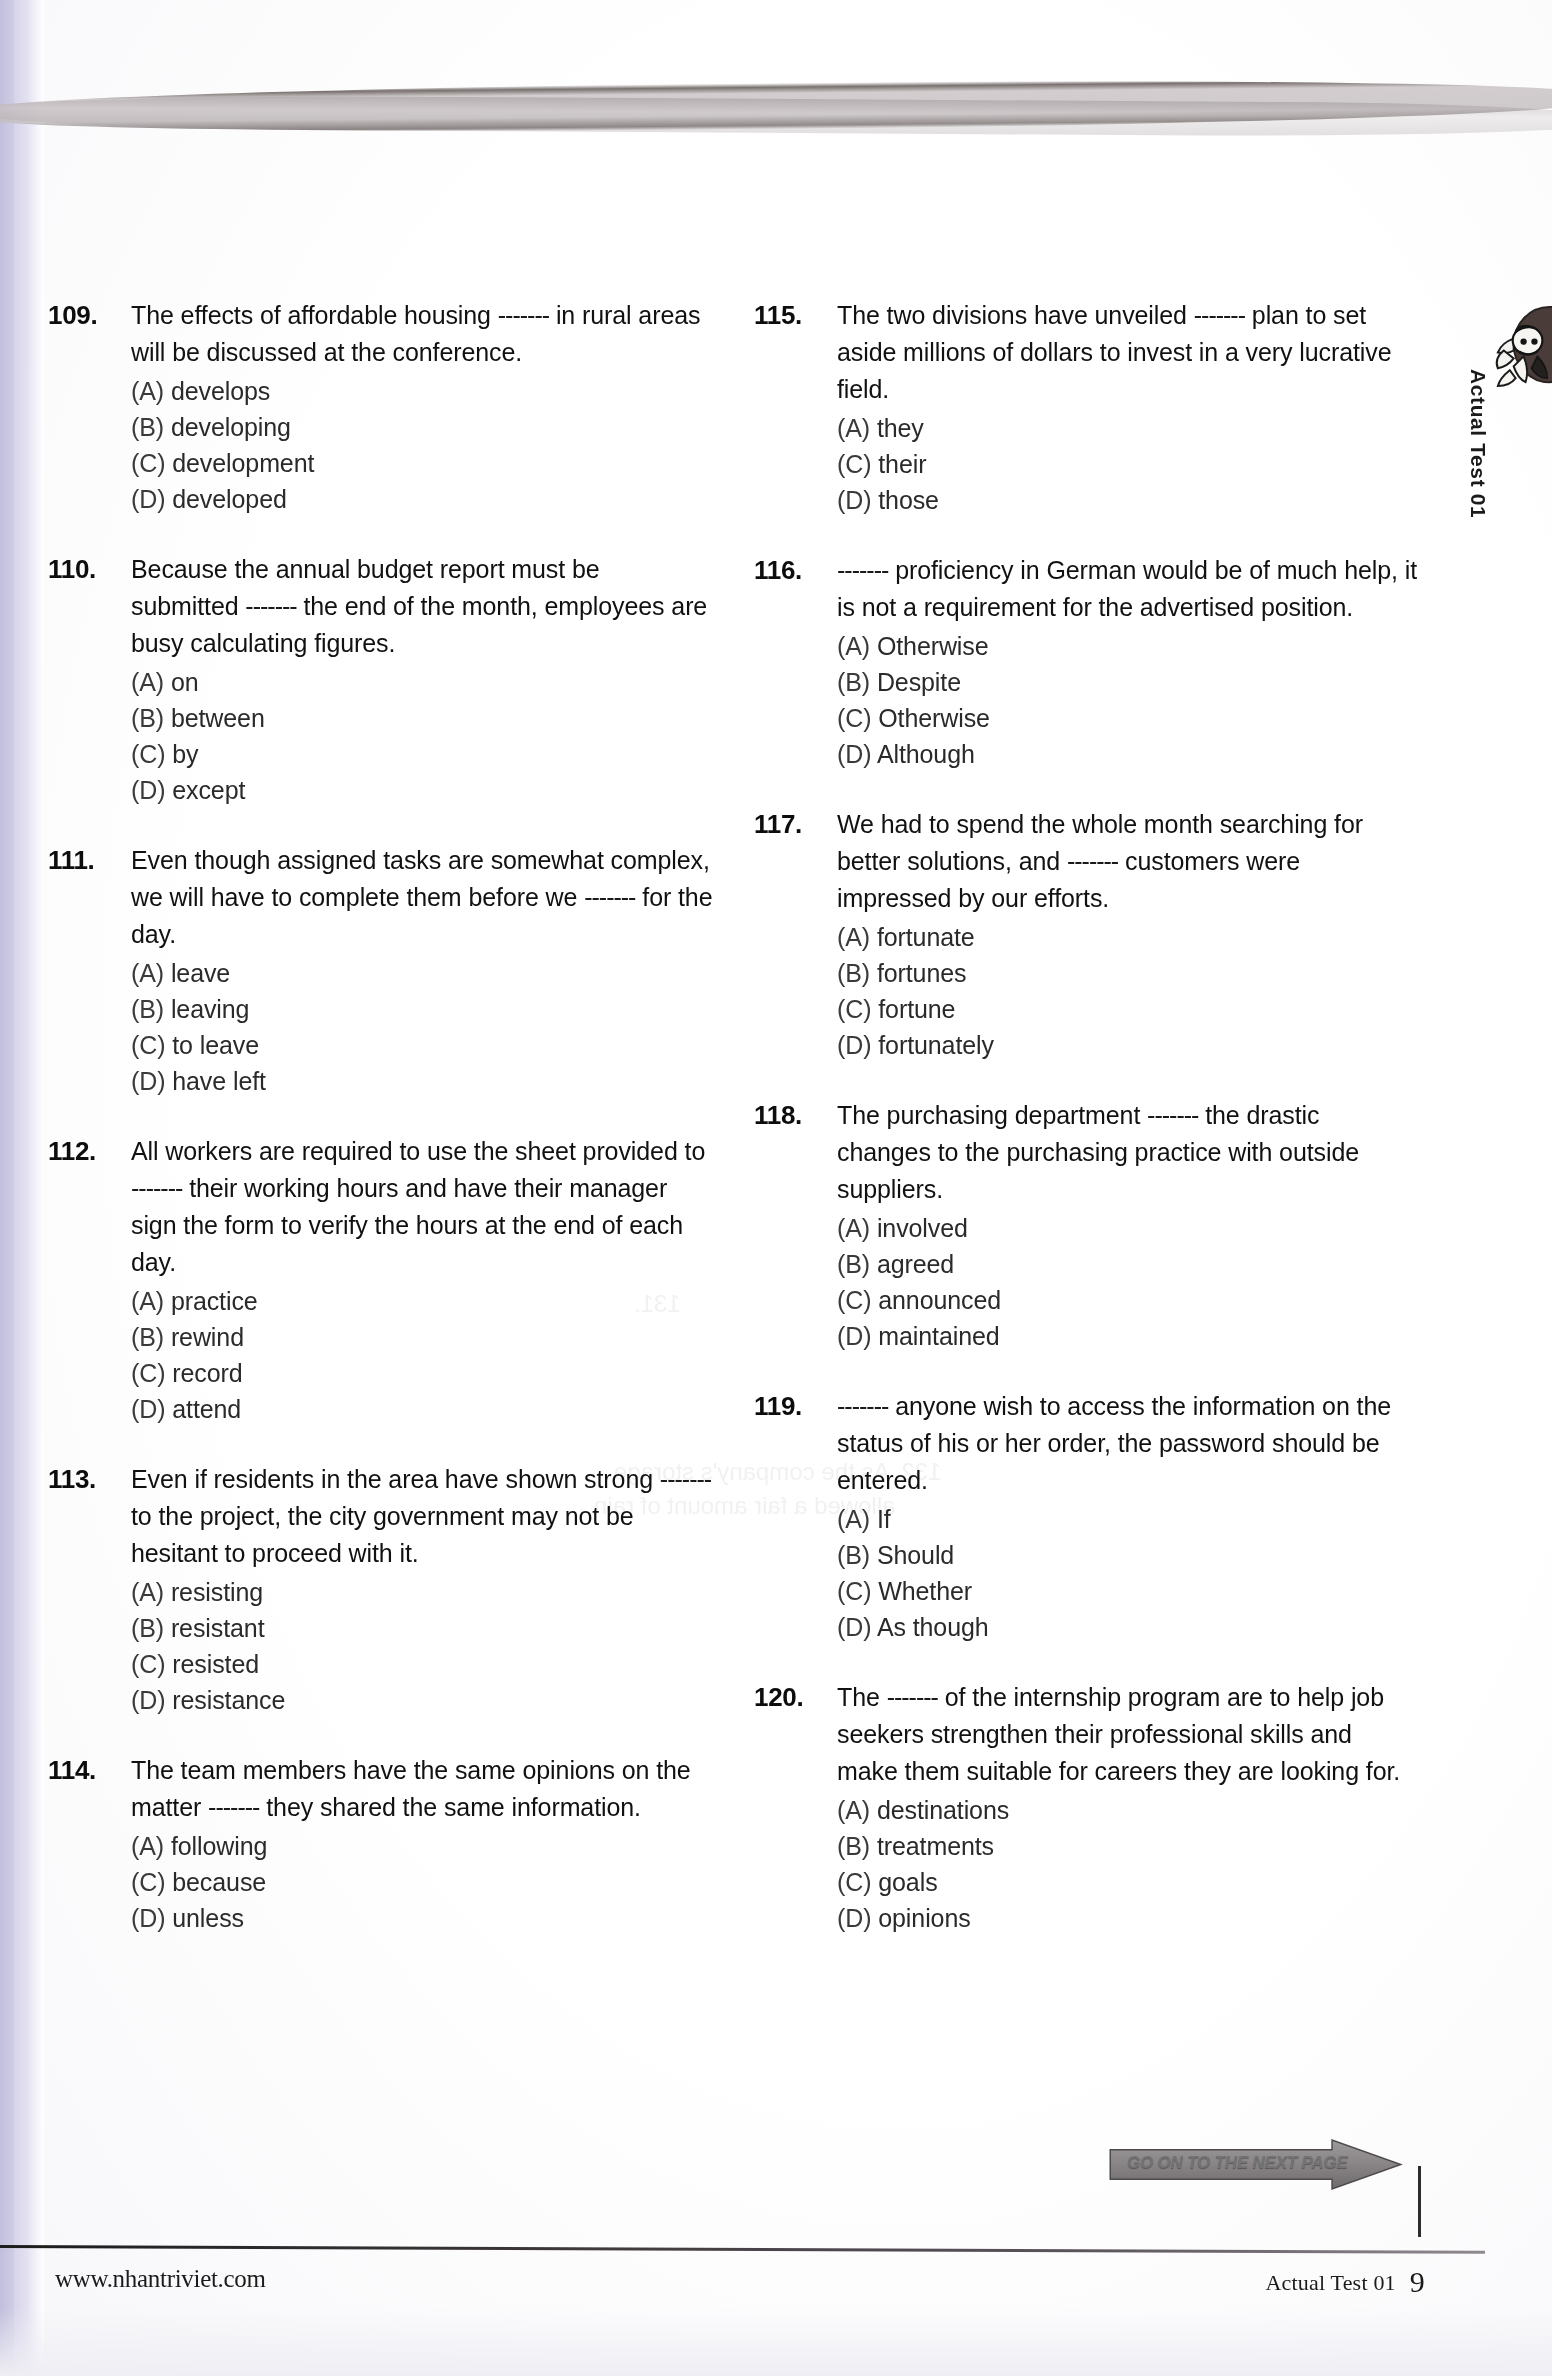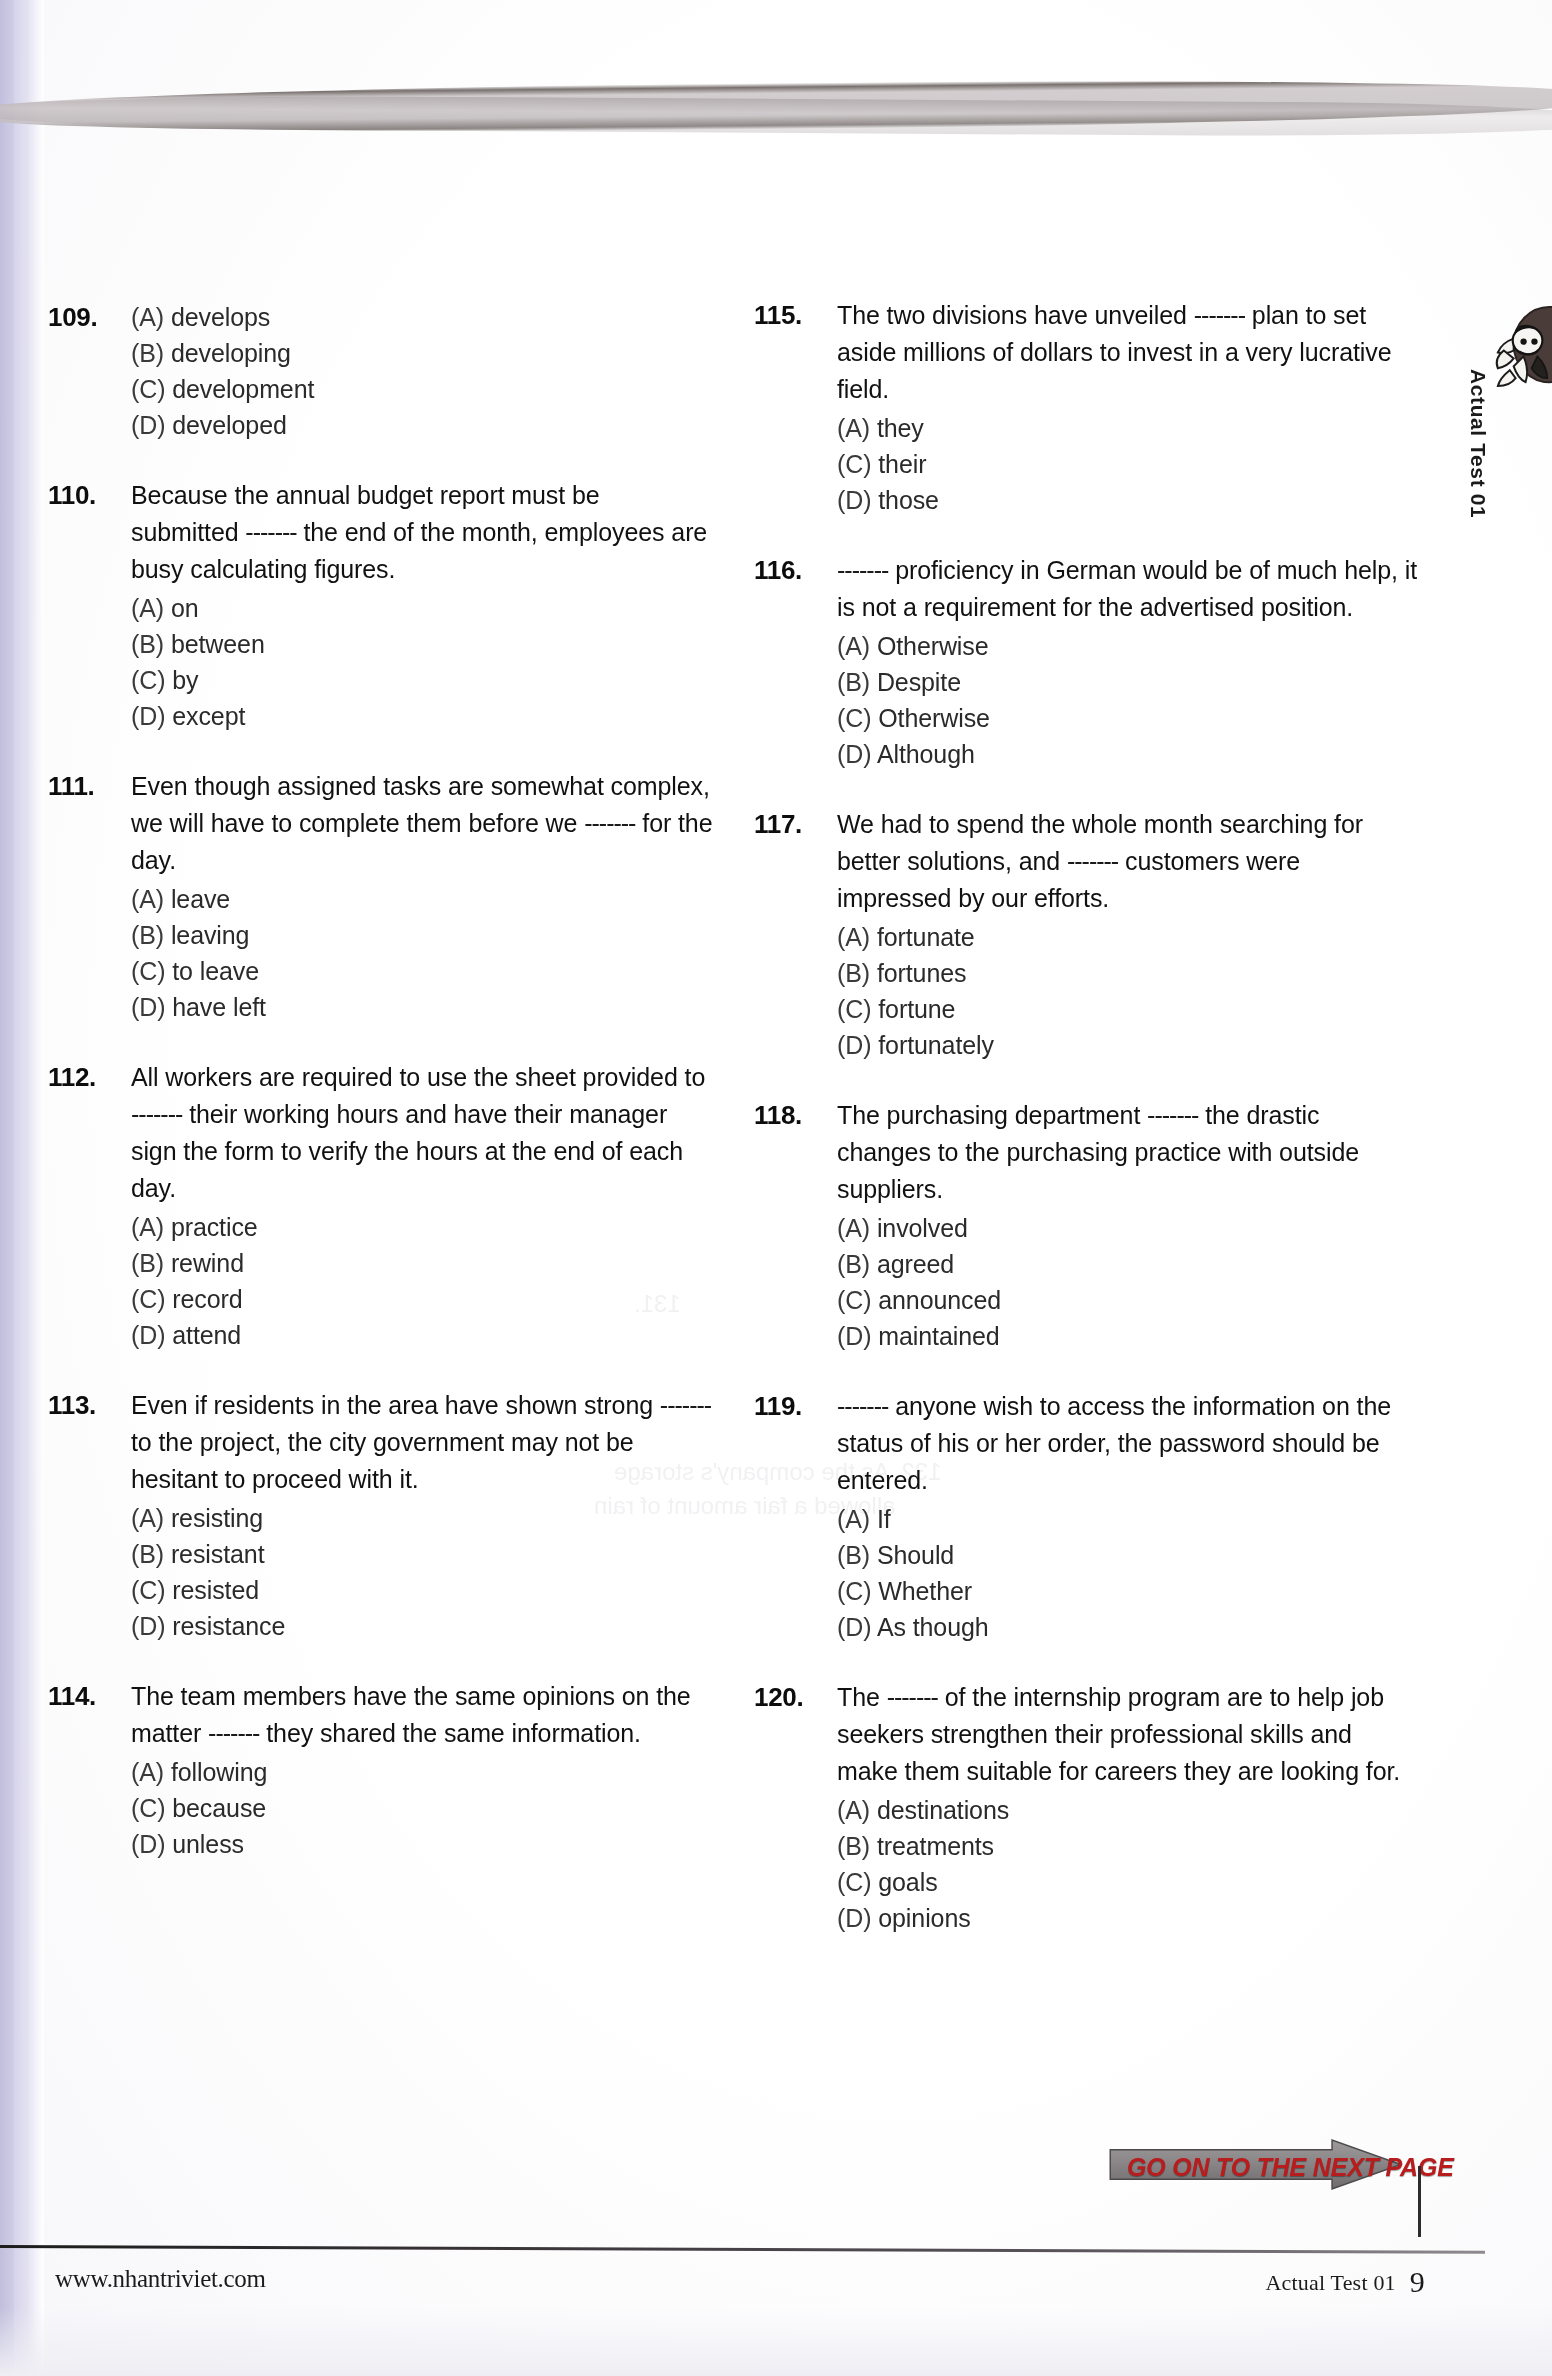--- a/index.html
+++ b/index.html
@@ -161,24 +161,24 @@
     left: 1107px;
     top: 2138px;
     width: 297px;
     height: 53px;
   }
   .goon svg { display: block; }
   .goon-text {
     position: absolute;
     left: 20px;
     top: 15px;
-    font-size: 25px;
+    font-size: 17px;
     font-style: italic;
     font-weight: bold;
-    color: #b91c1c;
+    color: #737373;
     letter-spacing: -0.2px;
     white-space: nowrap;
     text-shadow: 0 1px 1px rgba(0,0,0,.35);
   }
   .goon-rule {
     position: absolute;
     left: 1418px;
     top: 2166px;
     width: 3px;
     height: 71px;
@@ -262,20 +262,21 @@
       <path d="M54 60 q10 10 10 22 q-10 0 -16 -10 z" fill="#23201e" stroke="#141414" stroke-width="1.6"></path>
       <path d="M26 74 q-10 8 -12 16 q12 0 18 -8 z" fill="#f7f5f2" stroke="#1c1c1c" stroke-width="2"></path>
     </svg>
     <div class="side-tab-label">Actual Test 01</div>
   </div>
 
   <div class="columns">
     <div class="col col-left" id="col-left">
         <div class="q">
           <div class="q-num">109.</div>
+          <div class="q-stem"><span>The effects of affordable housing </span><span class="blank">-------</span><span> in rural areas will be discussed at the conference.</span></div>
           <div class="opts">
             <div class="opt"><span class="lbl">(A)</span> <span>develops</span></div>
             <div class="opt"><span class="lbl">(B)</span> <span>developing</span></div>
             <div class="opt"><span class="lbl">(C)</span> <span>development</span></div>
             <div class="opt"><span class="lbl">(D)</span> <span>developed</span></div>
           </div>
         </div>
         <div class="q">
           <div class="q-num">110.</div>
           <div class="q-stem"><span>Because the annual budget report must be submitted </span><span class="blank">-------</span><span> the end of the month, employees are busy calculating figures.</span></div>

